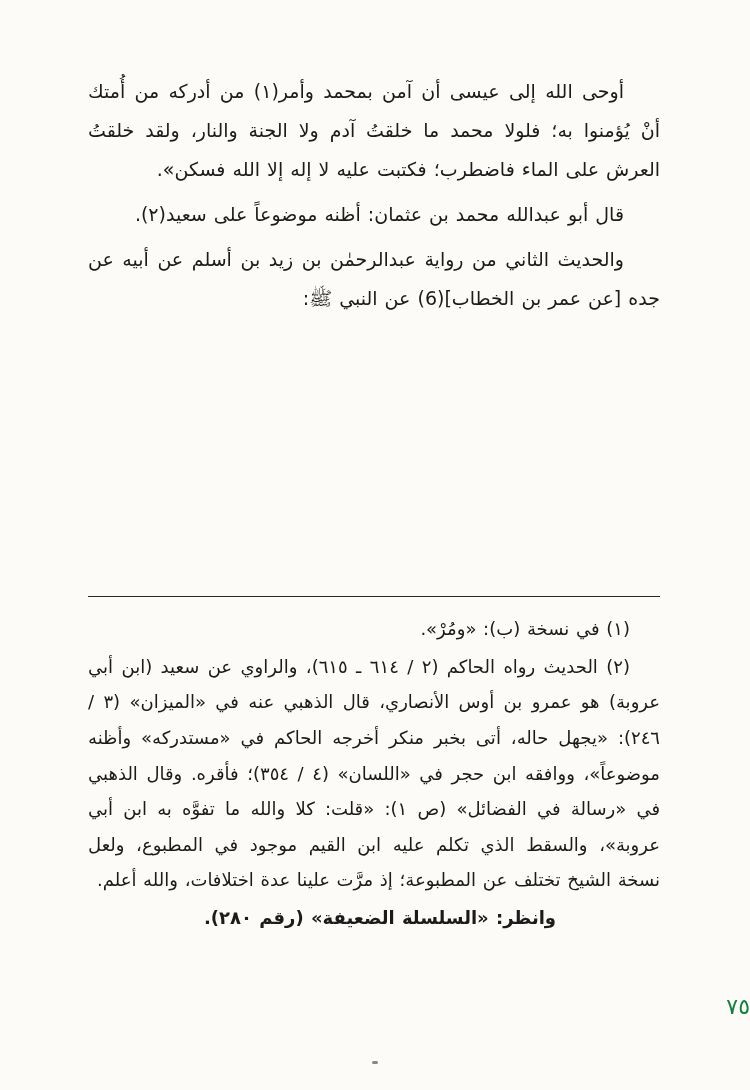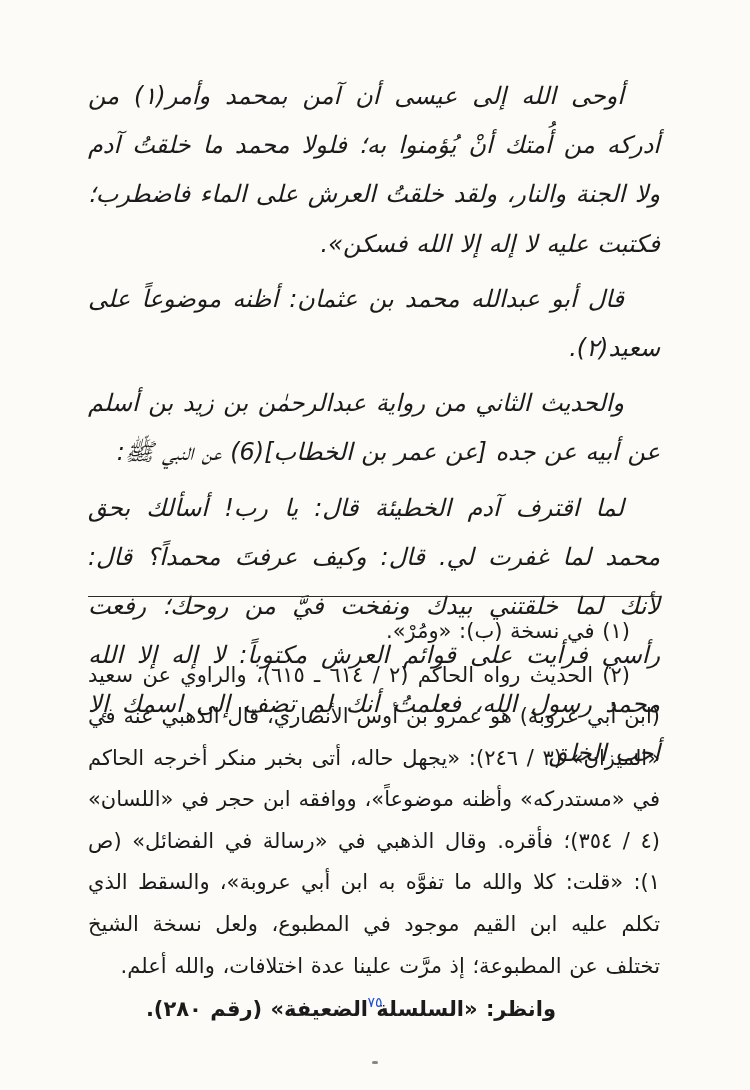--- a/index.html
+++ b/index.html
@@ -18,55 +18,53 @@
     color: #1b1b1b;
   }
   .content {
     position: absolute;
     top: 72px;
     right: 90px;
     width: 572px;
   }
   .main-par {
     margin: 0 0 6px 0;
-    font-size: 24px;
+    font-size: 19px;
     line-height: 2.05;
     text-align: justify;
     text-indent: 36px;
     word-spacing: 1px;
-    font-style: italic;
   }
   .footnotes {
     position: absolute;
     top: 596px;
     right: 90px;
     width: 572px;
   }
   .fn-rule {
     border: none;
     border-top: 1.6px solid #2a2a2a;
     margin: 0 0 14px 0;
   }
   .fn {
     margin: 0 0 2px 0;
-    font-size: 21px;
+    font-size: 18px;
     line-height: 1.98;
     text-align: justify;
     word-spacing: 1px;
   }
   .fn.indent-small { text-indent: 30px; }
   .fn.indent-large { text-indent: 104px; font-weight: bold; }
   .page-number {
     position: absolute;
     top: 994px;
     left: 0;
     width: 100%;
-    text-align: center;
-    font-size: 14px;
-    color: #1d4ed8;
+    font-size: 22px;
+    color: #15803d;
   }
   .scan-mark {
     position: absolute;
     top: 1061px;
     left: 372px;
     width: 6px;
     height: 3px;
     background: #555;
     border-radius: 2px;
     opacity: 0.7;
@@ -74,21 +72,20 @@
 </style>
 </head>
 <body>
 
 <div class="page">
 
   <div class="content">
     <p class="main-par">أوحى الله إلى عيسى أن آمن بمحمد وأمر(١) من أدركه من أُمتك أنْ يُؤمنوا به؛ فلولا محمد ما خلقتُ آدم ولا الجنة والنار، ولقد خلقتُ العرش على الماء فاضطرب؛ فكتبت عليه لا إله إلا الله فسكن».</p>
     <p class="main-par">قال أبو عبدالله محمد بن عثمان: أظنه موضوعاً على سعيد(٢).</p>
     <p class="main-par">والحديث الثاني من رواية عبدالرحمٰن بن زيد بن أسلم عن أبيه عن جده [عن عمر بن الخطاب](6) عن النبي ﷺ:</p>
-    <p class="main-par">لما اقترف آدم الخطيئة قال: يا رب! أسألك بحق محمد لما غفرت لي. قال: وكيف عرفتَ محمداً؟ قال: لأنك لما خلقتني بيدك ونفخت فيَّ من روحك؛ رفعت رأسي فرأيت على قوائم العرش مكتوباً: لا إله إلا الله محمد رسول الله، فعلمتُ أنك لم تضف إلى اسمك إلا أحب الخلق</p>
   </div>
 
   <div class="footnotes">
     <hr class="fn-rule">
     <p class="fn indent-small">(١) في نسخة (ب): «ومُرْ».</p>
     <p class="fn indent-small">(٢) الحديث رواه الحاكم (٢ / ٦١٤ ـ ٦١٥)، والراوي عن سعيد (ابن أبي عروبة) هو عمرو بن أوس الأنصاري، قال الذهبي عنه في «الميزان» (٣ / ٢٤٦): «يجهل حاله، أتى بخبر منكر أخرجه الحاكم في «مستدركه» وأظنه موضوعاً»، ووافقه ابن حجر في «اللسان» (٤ / ٣٥٤)؛ فأقره. وقال الذهبي في «رسالة في الفضائل» (ص ١): «قلت: كلا والله ما تفوَّه به ابن أبي عروبة»، والسقط الذي تكلم عليه ابن القيم موجود في المطبوع، ولعل نسخة الشيخ تختلف عن المطبوعة؛ إذ مرَّت علينا عدة اختلافات، والله أعلم.</p>
     <p class="fn indent-large">وانظر: «السلسلة الضعيفة» (رقم ٢٨٠).</p>
   </div>
 
   <div class="page-number">٧٥</div>

